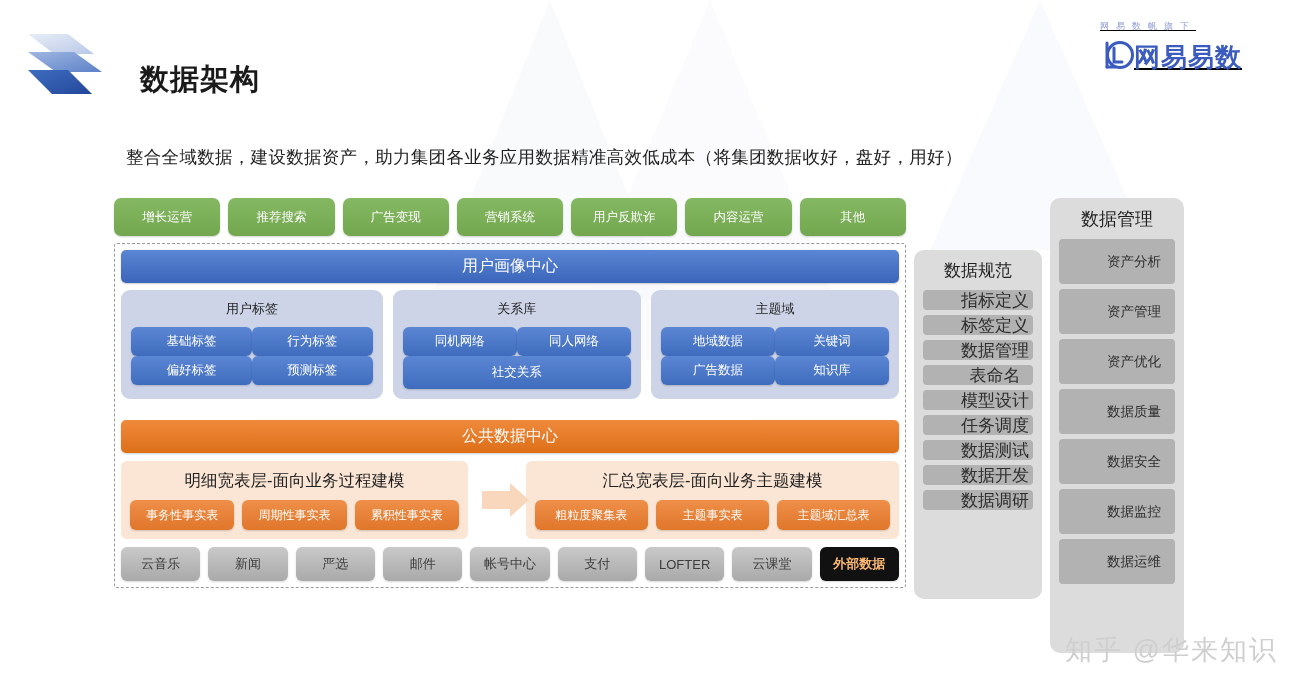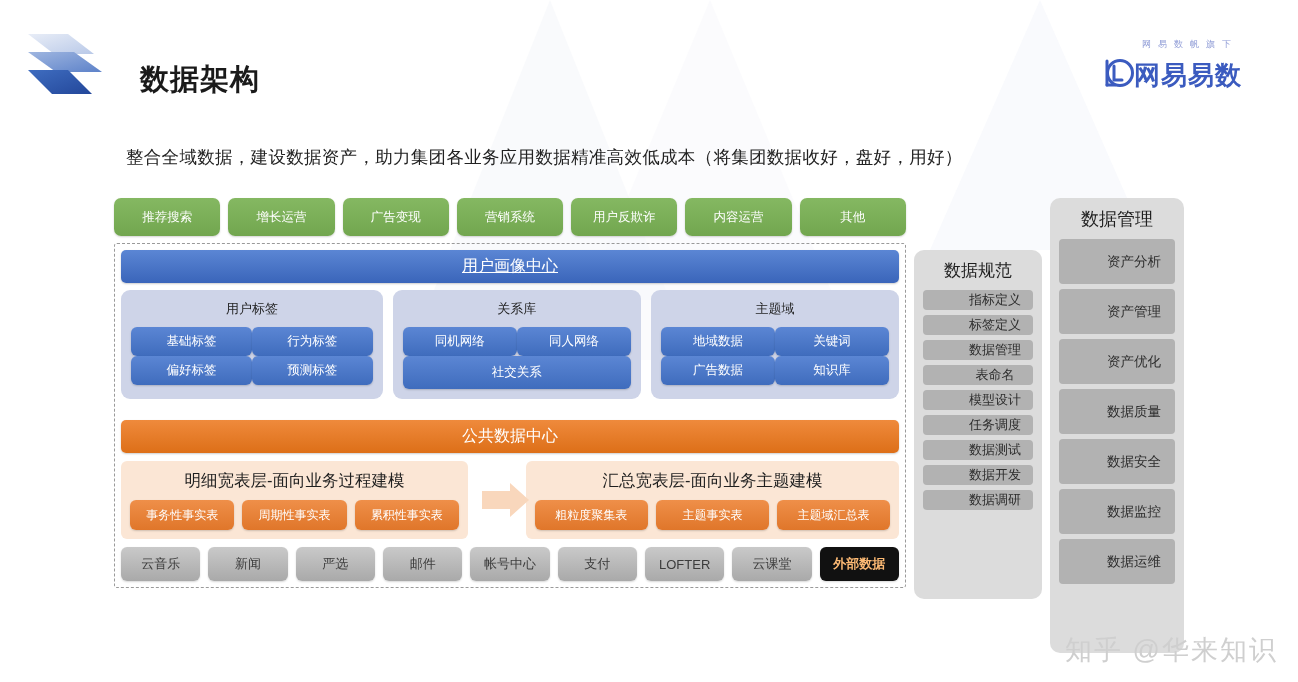--- a/index.html
+++ b/index.html
@@ -16,21 +16,21 @@
   .tri-b{left:560px;top:0;border-left:150px solid transparent;border-right:150px solid transparent;border-bottom:360px solid #f7f8fc;}
   .tri-c{left:930px;top:0;border-left:110px solid transparent;border-right:110px solid transparent;border-bottom:250px solid #f4f6fb;}
 
   
   .header{position:absolute;left:0;top:0;width:1298px;height:128px;z-index:3;}
   .logo-mark{position:absolute;left:22px;top:32px;width:88px;height:72px;}
   .page-title{
     position:absolute;left:140px;top:60px;
     font-size:29px;font-weight:bold;color:#1a1a1a;letter-spacing:1px;
   }
-  .brand{position:absolute;right:56px;top:38px;text-align:right;}
+  .brand{position:absolute;right:56px;top:20px;text-decoration:underline;}
   .brand-tag{
     font-size:9px;color:#8e9bd6;letter-spacing:7px;
     margin:0 4px 5px 0;white-space:nowrap;
   }
   .brand-row{display:flex;align-items:center;justify-content:flex-end;}
   .brand-name{font-size:26px;font-weight:bold;color:#3b5bbf;letter-spacing:1px;}
 
   
   .subtitle{
     position:absolute;left:126px;top:145px;z-index:3;
@@ -58,21 +58,21 @@
   .dashed-wrap{
     margin-top:7px;border:1.6px dashed #9a9a9a;border-radius:3px;
     padding:6px 6px 6px 6px;background:transparent;
   }
 
   .bar{
     height:33px;border-radius:5px;color:#fff;
     font-size:16px;display:flex;align-items:center;justify-content:center;
     box-shadow:0 1px 2px rgba(0,0,0,.2);
   }
-  .bar-blue{background:linear-gradient(180deg,#5b86d4 0%,#3a65ba 100%);text-decoration:underline;}
+  .bar-blue{background:linear-gradient(180deg,#5b86d4 0%,#3a65ba 100%);}
   .bar-orange{background:linear-gradient(180deg,#ef8a3c 0%,#dd6f18 100%);margin-top:21px;}
 
   
   .panel-row{display:flex;gap:10px;margin-top:7px;}
   .panel{
     background:#ced4e8;border-radius:9px;padding:8px 10px 10px 10px;
     display:flex;flex-direction:column;
   }
   .panel-1{flex:1.06;}
   .panel-2{flex:1;}
@@ -141,21 +141,21 @@
   .gov-title{
     text-align:center;color:#1f1f1f;margin:1px 0 8px 0;
   }
   .gov-mid .gov-title{font-size:17px;}
   .gov-right .gov-title{font-size:18px;}
   .gov-items{display:flex;flex-direction:column;gap:5px;flex:1;overflow:hidden;}
   .gov-item{
     background:#b2b2b2;border-radius:4px;color:#2d2d2d;
     display:flex;align-items:center;justify-content:center;padding-left:34px;
   }
-  .gov-mid .gov-item{height:20px;font-size:13px;}
+  .gov-mid .gov-item{height:20px;font-size:17px;}
   .gov-right .gov-item{height:45px;font-size:13.5px;}
 
   
   .watermark{
     position:absolute;right:20px;bottom:14px;z-index:6;
     font-size:27px;color:#cfcfcf;letter-spacing:2px;white-space:nowrap;
   }
 </style>
 </head>
 <body>
@@ -206,22 +206,22 @@
   </div>
 </div>
 
 <div class="subtitle">整合全域数据，建设数据资产，助力集团各业务应用数据精准高效低成本（将集团数据收好，盘好，用好）</div>
 
 <div class="diagram">
 
   <div class="left-col">
 
     <div class="app-row">
+      <div class="app-box">增长运营</div>
       <div class="app-box">推荐搜索</div>
-      <div class="app-box">增长运营</div>
       <div class="app-box">广告变现</div>
       <div class="app-box">营销系统</div>
       <div class="app-box">用户反欺诈</div>
       <div class="app-box">内容运营</div>
       <div class="app-box">其他</div>
     </div>
 
     <div class="dashed-wrap">
       <div class="bar bar-blue">用户画像中心</div>
 

